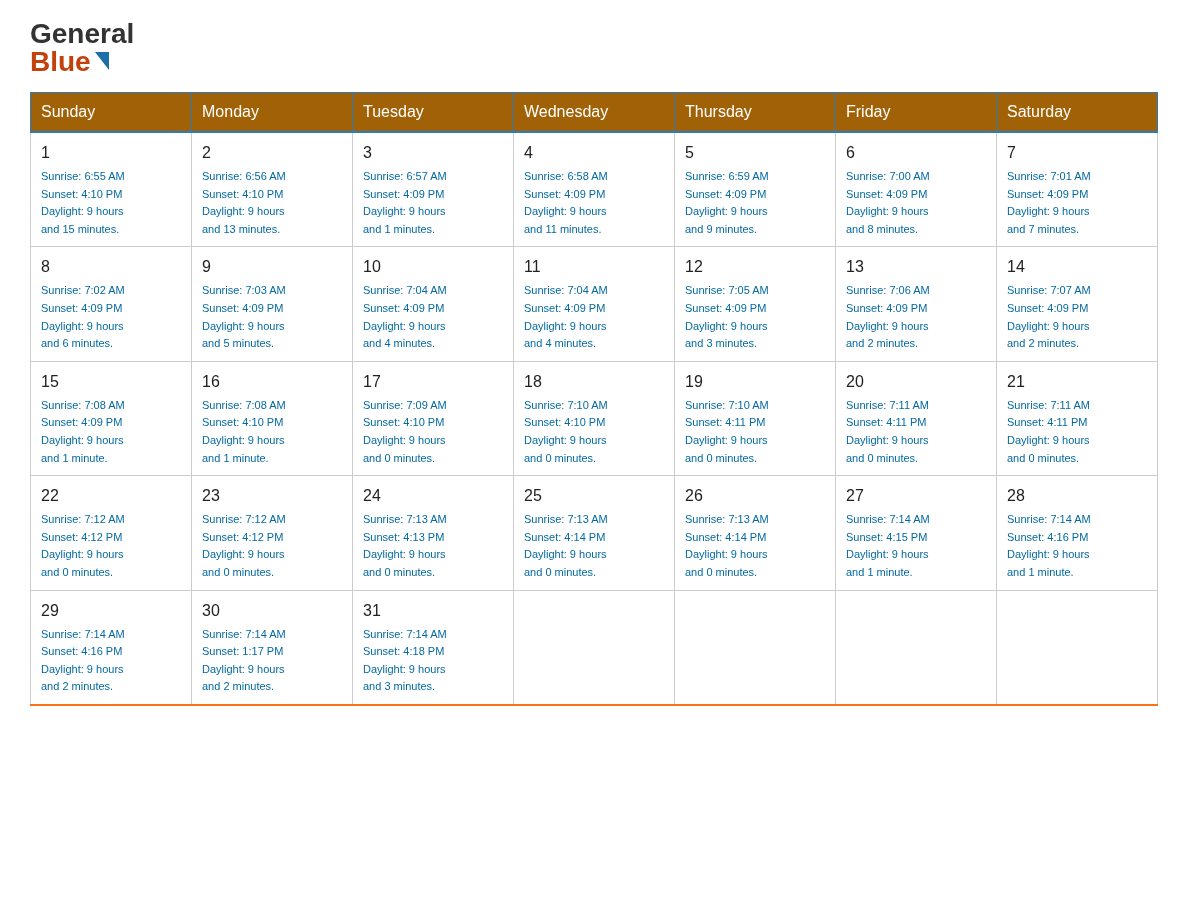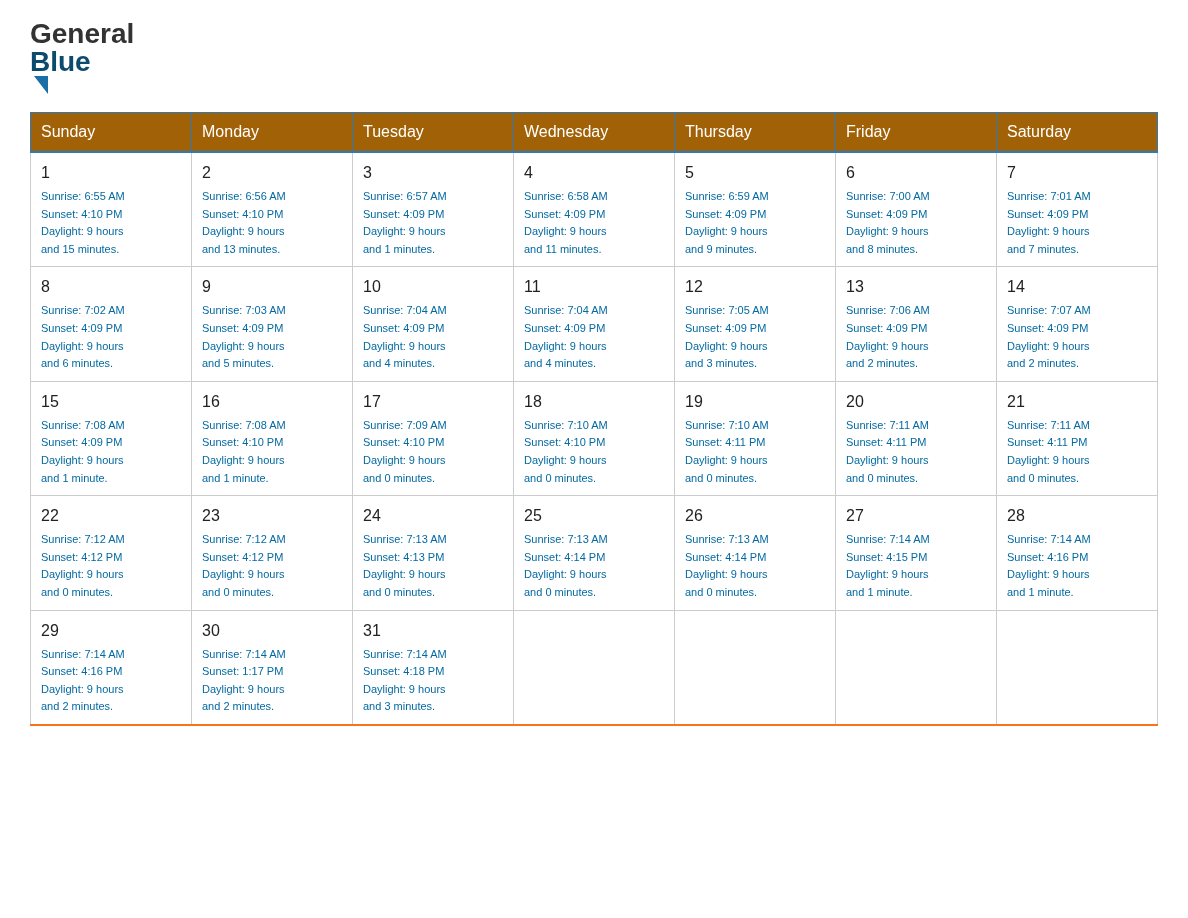--- a/index.html
+++ b/index.html
@@ -25,25 +25,24 @@
     .logo-general {
       font-size: 28px;
       font-weight: bold;
       color: #333;
       line-height: 1;
       text-align: center;
     }
     .logo-blue {
       font-size: 28px;
       font-weight: bold;
-      color: #0c4a6e;
+      color: #c2410c;
       line-height: 1;
       display: flex;
-      align-items: flex-start;
-      flex-direction: column;
+      align-items: center;
     }
     .logo-triangle {
       width: 0;
       height: 0;
       border-left: 14px solid transparent;
       border-top: 18px solid #1a6fa8;
       margin-left: 4px;
       margin-bottom: 2px;
     }
     .title-block {

